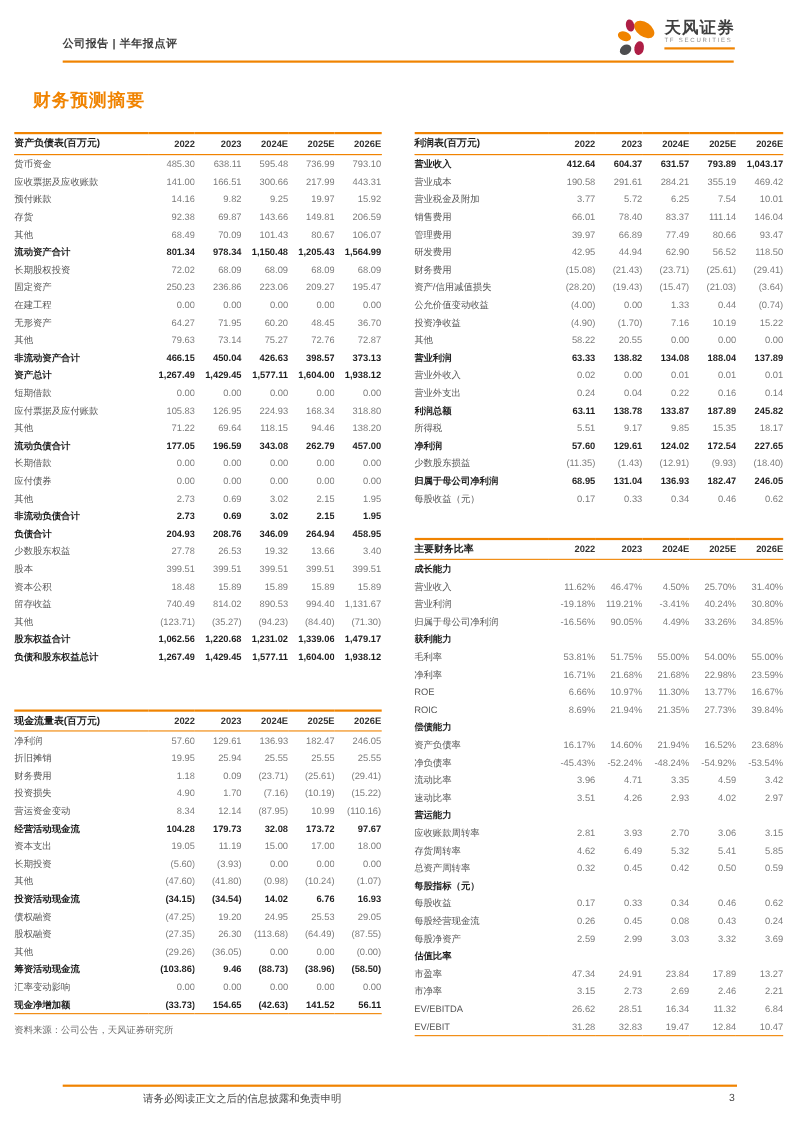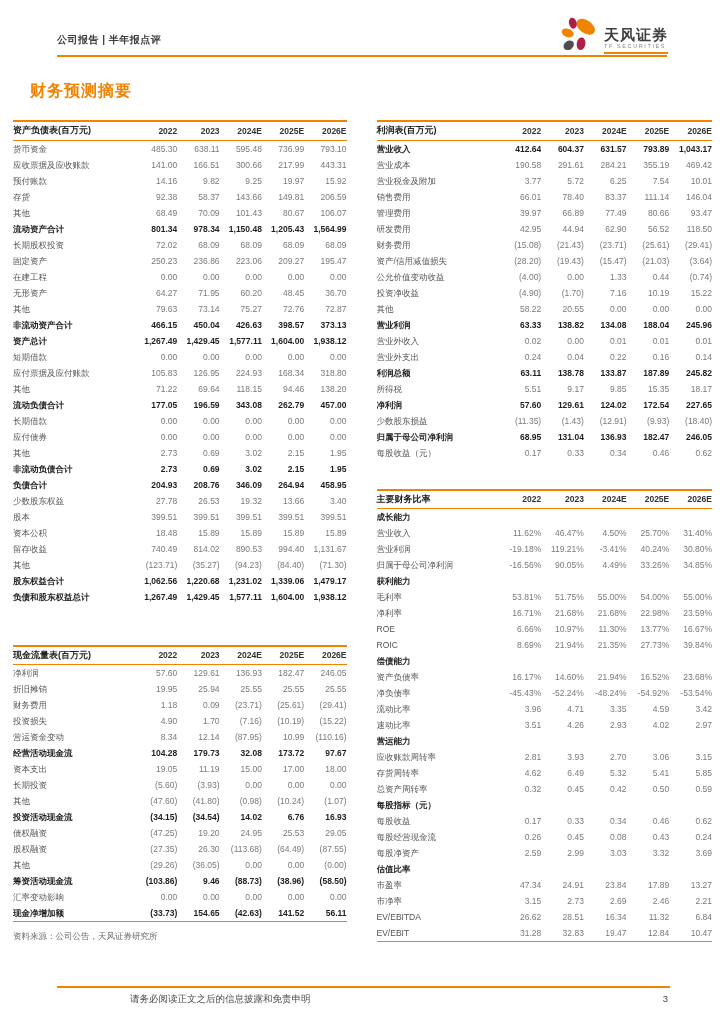--- a/index.html
+++ b/index.html
@@ -9,21 +9,21 @@
   }
   *{margin:0;padding:0;box-sizing:border-box;}
   html,body{background:#ffffff;}
   body{
     width:724px;height:1024px;position:relative;overflow:hidden;
     font-family:"Liberation Sans","DejaVu Sans",sans-serif;color:#333;
   }
   
   .breadcrumb{position:absolute;top:33px;left:57px;font-size:10px;font-weight:bold;color:#3d3d3d;letter-spacing:.5px;}
   .header-rule{position:absolute;top:55px;left:57px;right:57px;height:2px;background:var(--accent);}
-  .logo{position:absolute;top:17px;right:56px;display:flex;align-items:flex-end;gap:6px;}
+  .logo{position:absolute;top:17px;right:56px;display:flex;align-items:flex-start;gap:6px;}
   .logo svg{width:37px;height:37px;display:block;}
   .brand-cn{font-size:15px;font-weight:bold;color:#3f3f3f;letter-spacing:1px;line-height:17px;}
   .brand-en{font-size:5.5px;color:#8a8a8a;letter-spacing:1.6px;padding-bottom:3px;border-bottom:2px solid var(--accent);}
   
   .page-title{position:absolute;top:81px;left:30px;font-size:16px;font-weight:bold;color:var(--accent);letter-spacing:1px;}
   
   .main{position:absolute;top:120px;left:13px;width:699px;display:flex;gap:30px;align-items:flex-start;}
   .col-left{width:340px;}
   .col-right{width:342px;}
   .tbl-cashflow{margin-top:40px;}
@@ -104,21 +104,21 @@
               <td class="lbl">预付账款</td>
               <td class="num">14.16</td>
               <td class="num">9.82</td>
               <td class="num">9.25</td>
               <td class="num">19.97</td>
               <td class="num">15.92</td>
             </tr>
             <tr>
               <td class="lbl">存货</td>
               <td class="num">92.38</td>
-              <td class="num">58.37</td>
+              <td class="num">69.87</td>
               <td class="num">143.66</td>
               <td class="num">149.81</td>
               <td class="num">206.59</td>
             </tr>
             <tr>
               <td class="lbl">其他</td>
               <td class="num">68.49</td>
               <td class="num">70.09</td>
               <td class="num">101.43</td>
               <td class="num">80.67</td>
@@ -566,21 +566,21 @@
               <td class="num">0.00</td>
               <td class="num">0.00</td>
               <td class="num">0.00</td>
             </tr>
             <tr class="bold ">
               <td class="lbl">营业利润</td>
               <td class="num">63.33</td>
               <td class="num">138.82</td>
               <td class="num">134.08</td>
               <td class="num">188.04</td>
-              <td class="num">245.96</td>
+              <td class="num">137.89</td>
             </tr>
             <tr>
               <td class="lbl">营业外收入</td>
               <td class="num">0.02</td>
               <td class="num">0.00</td>
               <td class="num">0.01</td>
               <td class="num">0.01</td>
               <td class="num">0.01</td>
             </tr>
             <tr>

